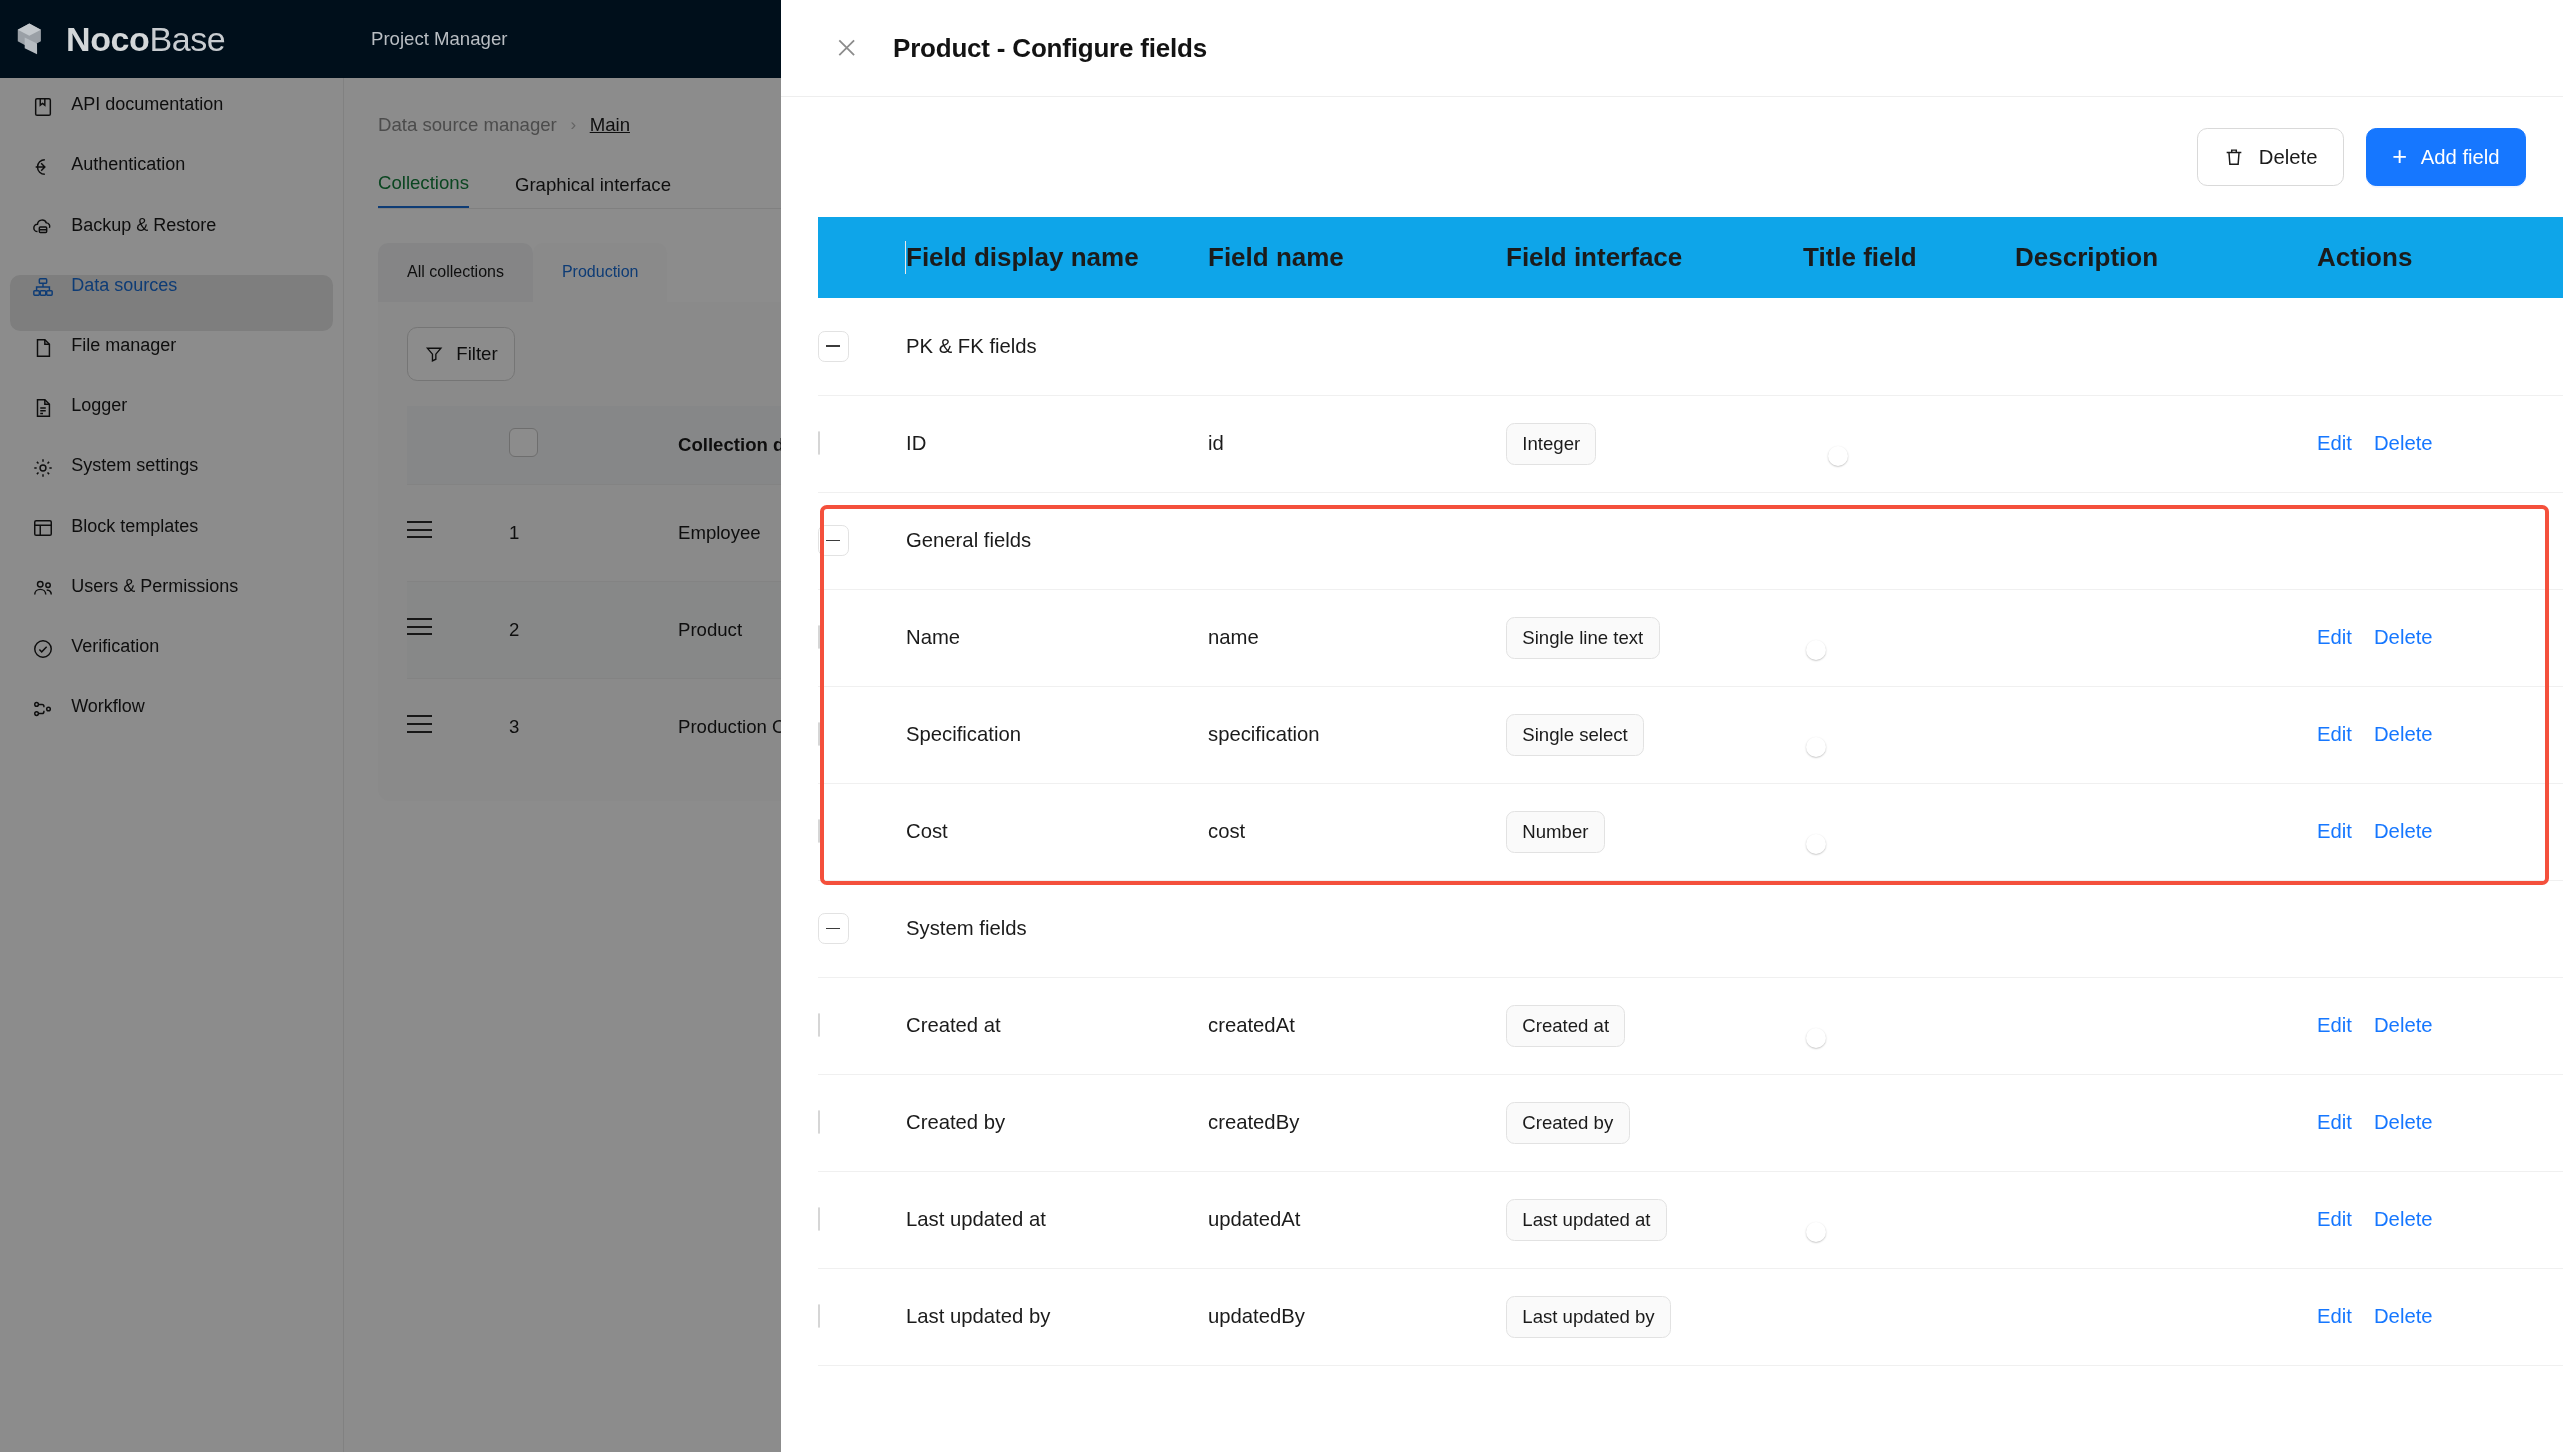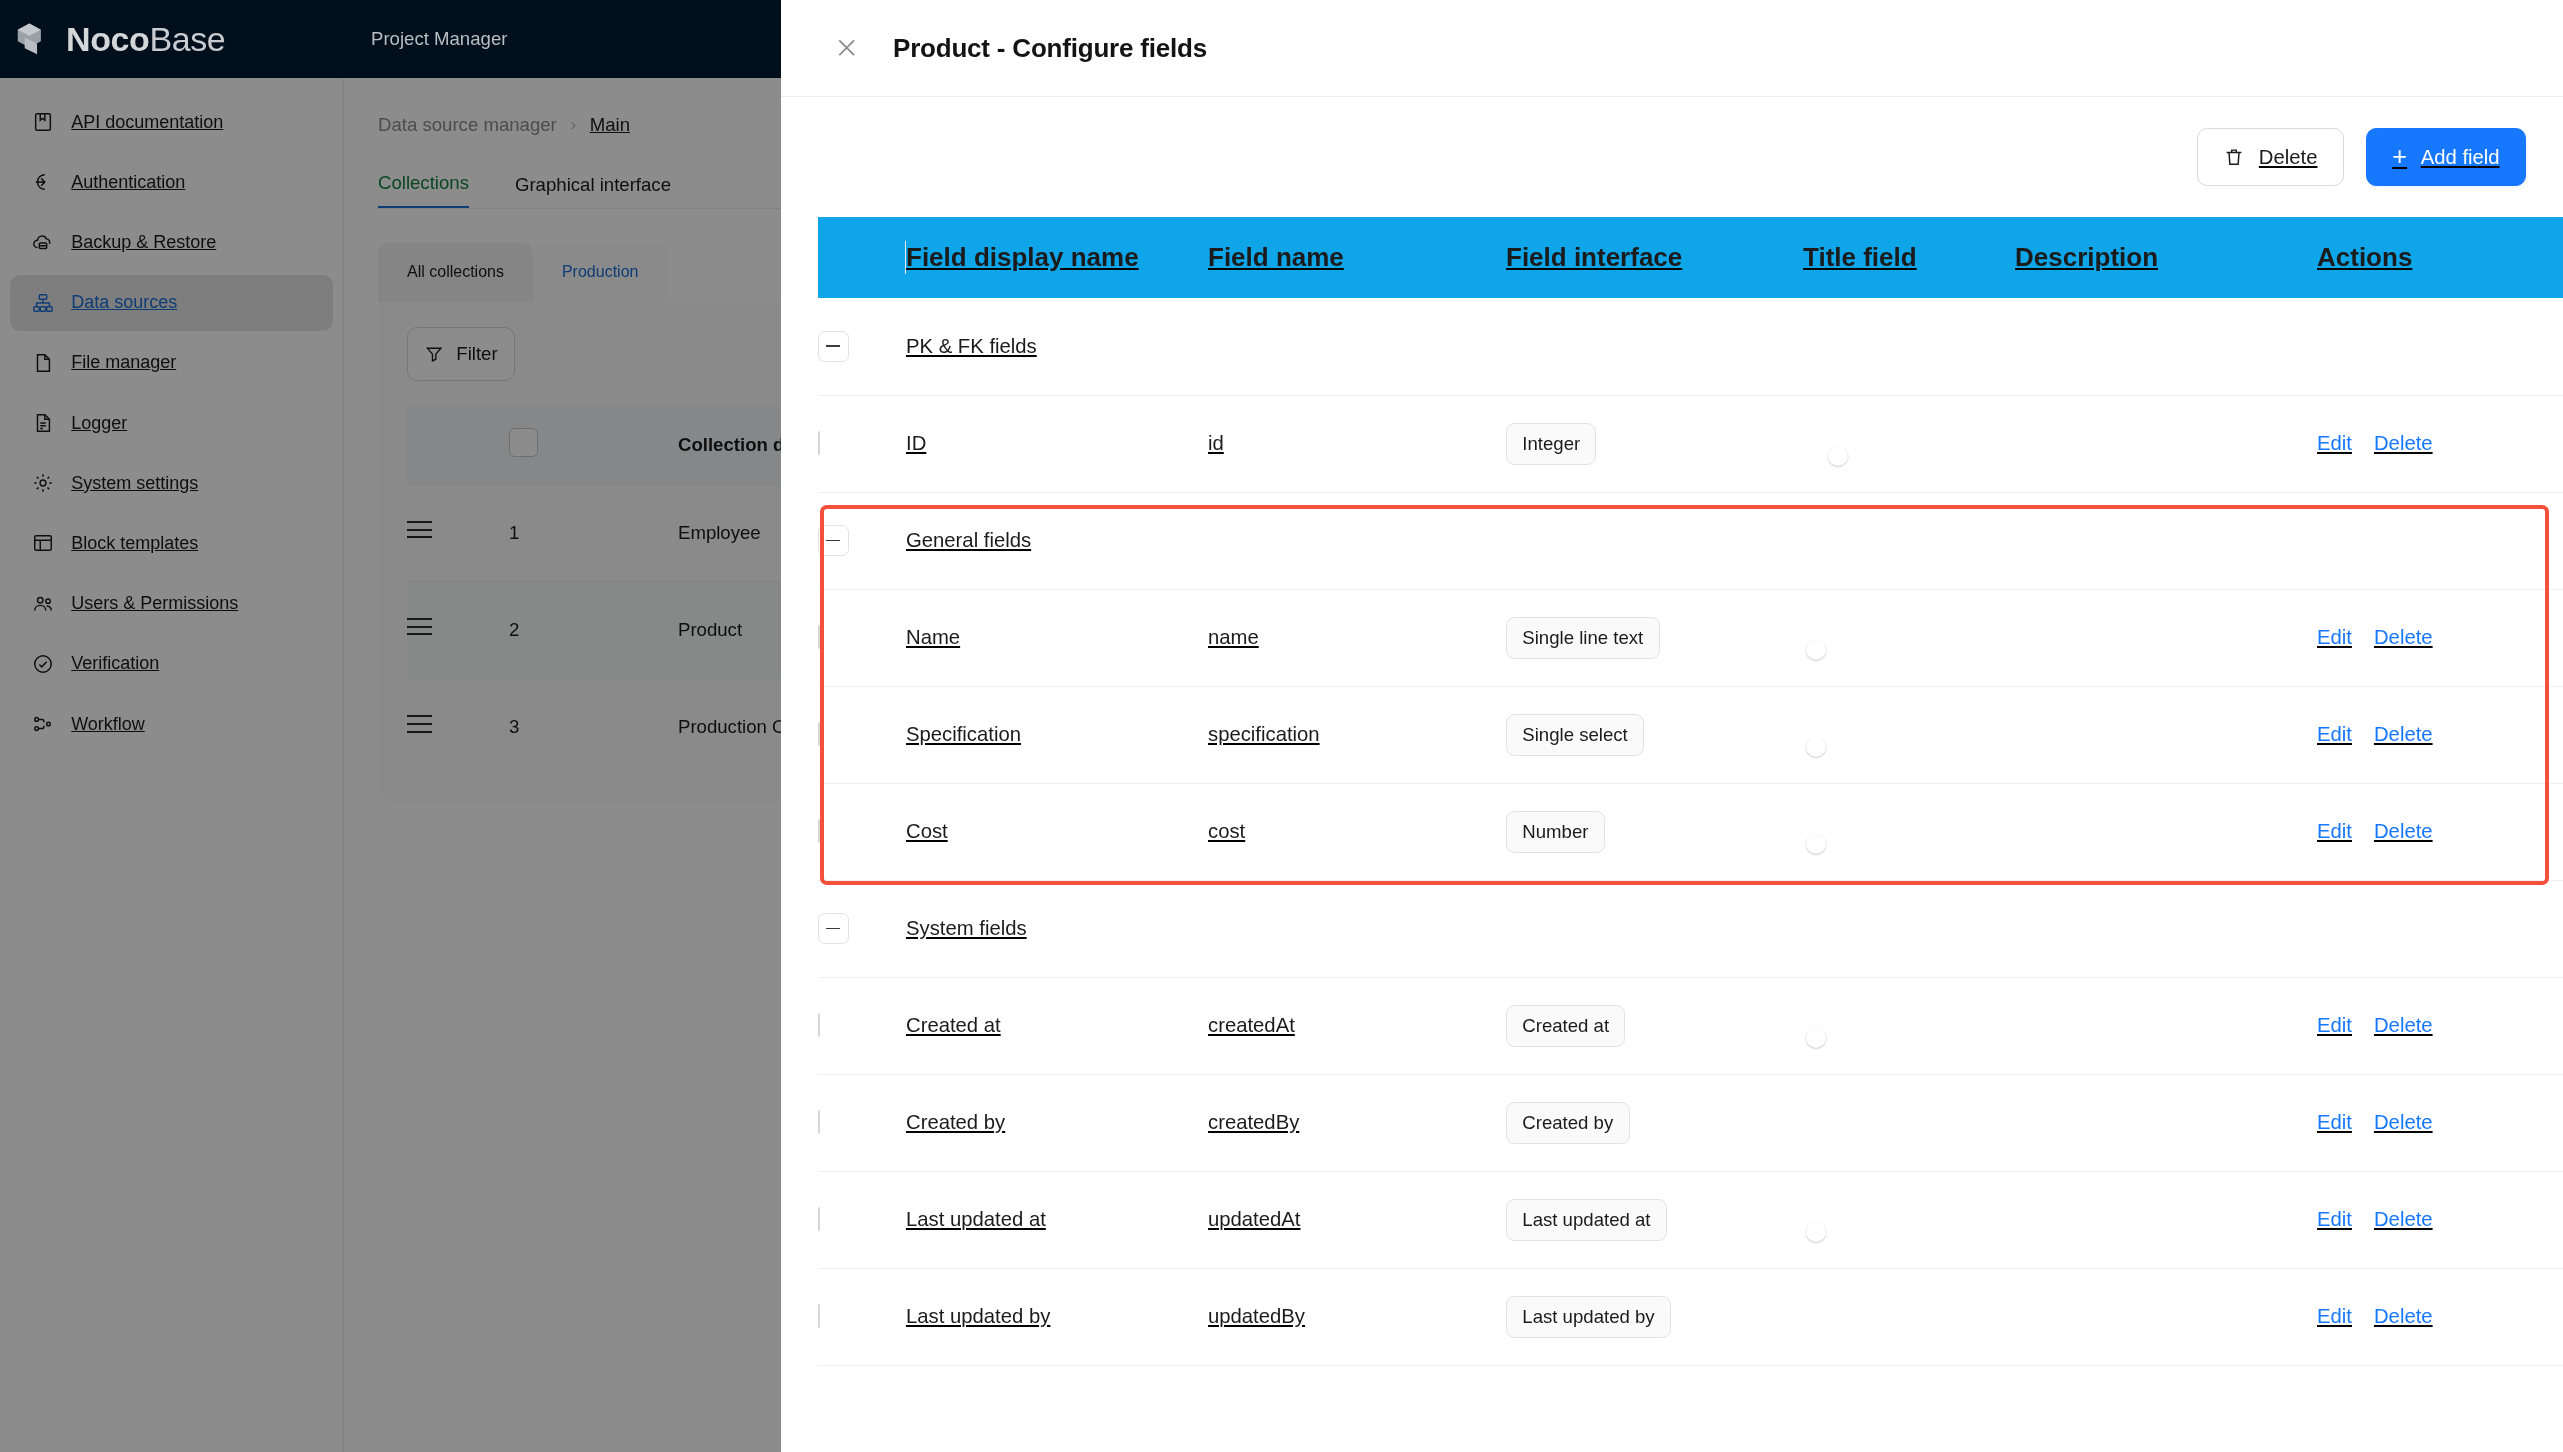--- a/index.html
+++ b/index.html
@@ -23,22 +23,22 @@
   .logo-mark { width: 37px; height: 34px; margin-right: 12px; flex: 0 0 auto; }
   .logo-text { font-size: 34px; font-weight: 700; color: #d3d7d9; letter-spacing: -0.4px; line-height: 1; }
   .logo-text .thin { font-weight: 300; color: #c8ccd0; }
   .topbar-title { color: #b9bec3; font-size: 18.6px; padding-left: 27px; }
 
   .sidebar {
     position: absolute; left: 0; top: 78px; width: 344px; height: 1375px;
     background: #ffffff; border-right: 0.8px solid #ececec; padding-top: 12px;
   }
   .side-item {
-    display: flex; align-items: center; height: 56px; margin: 4.2px 10.2px;
-    padding-left: 20.3px; border-radius: 10.2px; color: #1b1b1b; font-size: 18px; text-decoration: underline;
+    display: flex; align-items: flex-start; height: 56px; margin: 4.2px 10.2px;
+    padding-left: 20.3px; border-radius: 10.2px; color: #1b1b1b; font-size: 18px;
   }
   .side-item.active { background: #e5e5e5; color: #1a6dd6; }
   .side-item .ic { width: 25.4px; height: 25.4px; margin-right: 15.3px; flex: 0 0 auto;
     display: flex; align-items: center; justify-content: center; }
   .side-item .ic svg { width: 22px; height: 22px; }
 
   .content {
     position: absolute; left: 344px; top: 78px; right: 0; bottom: 0;
     background: #ffffff; padding: 30.5px 0 0 34px;
   }
@@ -79,21 +79,21 @@
 
   
   .modal { position: absolute; left: 781px; top: 0; width: 1782px; height: 1453px;
     background: #ffffff; }
   .modal-head { height: 97px; display: flex; align-items: center; padding-left: 49px;
     border-bottom: 0.8px solid #eeeeee; }
   .close-x { width: 34px; height: 34px; margin-right: 29px; display: flex; align-items: center; justify-content: center; }
   .close-x svg { width: 25.4px; height: 25.4px; }
   .modal-title { font-size: 26px; font-weight: 700; color: #131313; letter-spacing: -0.2px; }
 
-  .modal-body { padding: 0 37px; text-decoration: underline; }
+  .modal-body { padding: 0 37px; }
   .toolbar { display: flex; justify-content: flex-end; align-items: center; height: 120px; gap: 22px; }
   .btn { height: 58px; display: inline-flex; align-items: center; justify-content: center;
     border-radius: 10.2px; font-size: 20.3px; padding: 0 25.4px; }
   .btn-ghost { background: #ffffff; border: 0.8px solid #d9d9d9; color: #1b1b1b; }
   .btn-ghost svg { width: 22px; height: 22px; margin-right: 13.6px; }
   .btn-primary { background: #1677ff; color: #ffffff; border: 0.8px solid #1677ff;
     box-shadow: 0 1.7px 0 rgba(5,85,255,0.06); }
   .btn-primary .plus { font-size: 25.4px; margin-right: 13.6px; font-weight: 400; line-height: 1; }
 
   table.fields { width: 100%; border-collapse: collapse; table-layout: fixed; }

